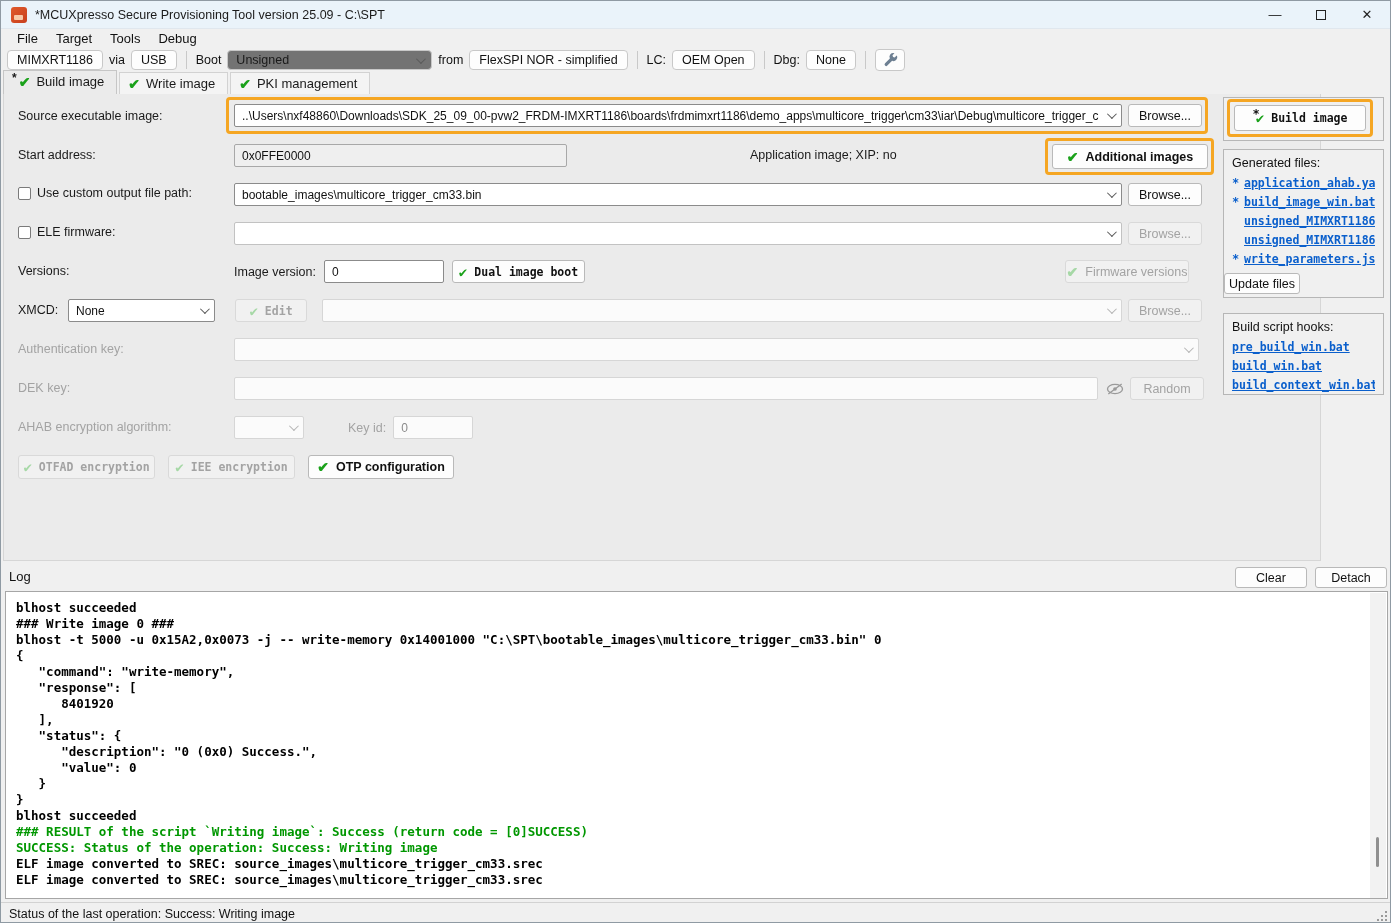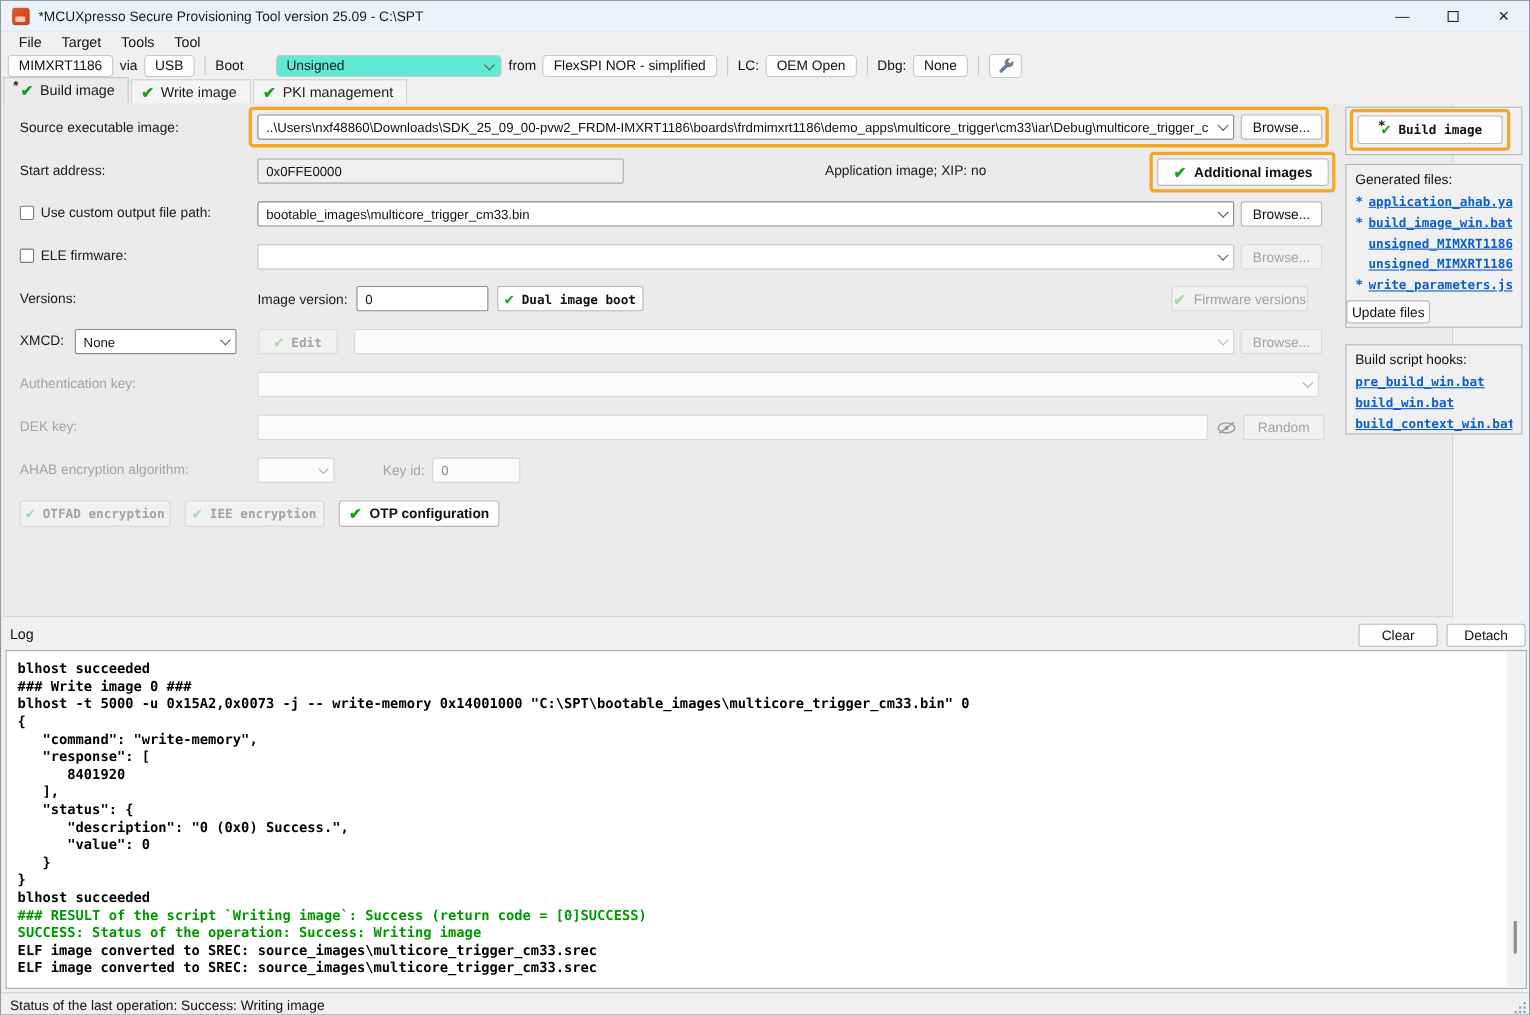--- a/index.html
+++ b/index.html
@@ -18,21 +18,21 @@
   .win-btn{width:46px;height:100%;display:flex;align-items:center;justify-content:center;font-size:13px;color:#222;cursor:default;}
   .maxi-glyph{width:10px;height:10px;border:1.2px solid #222;}
   
   .menubar{position:absolute;left:0;top:28px;width:100%;height:19px;background:#f0f0f0;display:flex;align-items:center;padding-left:8px;gap:2px;}
   .menu-item{padding:1px 8px;font-size:13px;color:#111;}
   
   .toolbar{position:absolute;left:0;top:47px;width:100%;height:24px;background:#f0f0f0;display:flex;align-items:center;padding-left:6px;gap:6px;}
   .tb-btn{background:#fdfdfd;border:1px solid #c8c8c8;border-radius:4px;padding:2px 9px;font-size:12.5px;color:#111;white-space:nowrap;}
   .tb-label{font-size:12.5px;color:#111;white-space:nowrap;}
   .tb-sep{width:1px;height:18px;background:#c9c9c9;margin:0 3px;}
-  .tb-select{background:#5eead4;border:1px solid #c8c8c8;border-radius:4px;padding:2px 8px;font-size:12.5px;display:flex;align-items:center;justify-content:space-between;width:205px;margin-left:24px;}
+  .tb-select{background:#737373;border:1px solid #c8c8c8;border-radius:4px;padding:2px 8px;font-size:12.5px;display:flex;align-items:center;justify-content:space-between;width:205px;}
   .chev{width:7px;height:7px;border-right:1.4px solid #5a5a5a;border-bottom:1.4px solid #5a5a5a;transform:rotate(45deg) translateY(-2px);flex:none;margin-left:8px;}
   .wrench-btn{background:#fdfdfd;border:1px solid #c8c8c8;border-radius:4px;width:30px;height:22px;display:flex;align-items:center;justify-content:center;}
   
   .tabbar{position:absolute;left:2px;top:71px;width:100%;height:22px;display:flex;align-items:flex-end;gap:2px;background:#f0f0f0;}
   .tab{display:flex;align-items:center;gap:6px;padding:3px 12px 3px 8px;border:1px solid #d2d2d2;border-bottom:none;background:#f4f4f4;font-size:13px;position:relative;}
   .tab.selected{background:#ebebeb;border-color:#c6c6c6;padding-bottom:5px;}
   .chk{color:var(--green,#1aa11a);font-weight:bold;font-size:14px;line-height:1;}
   .chk.dis{color:#a6d8a6;}
   .star{font-weight:bold;font-size:12px;position:relative;top:-4px;margin-right:-4px;}
   
@@ -87,21 +87,21 @@
           <span class="maxi-glyph"></span>
         </div>
       <div class="win-btn">✕</div>
     </div>
   </div>
 
   <div class="menubar" id="menubar">
       <span class="menu-item">File</span>
       <span class="menu-item">Target</span>
       <span class="menu-item">Tools</span>
-      <span class="menu-item">Tool</span>
+      <span class="menu-item">Debug</span>
     </div>
 
   <div class="toolbar">
     <span class="tb-btn">MIMXRT1186</span>
     <span class="tb-label">via</span>
     <span class="tb-btn">USB</span>
     <span class="tb-sep"></span>
     <span class="tb-label">Boot</span>
     <span class="tb-select">
         <span class="val">Unsigned</span>

